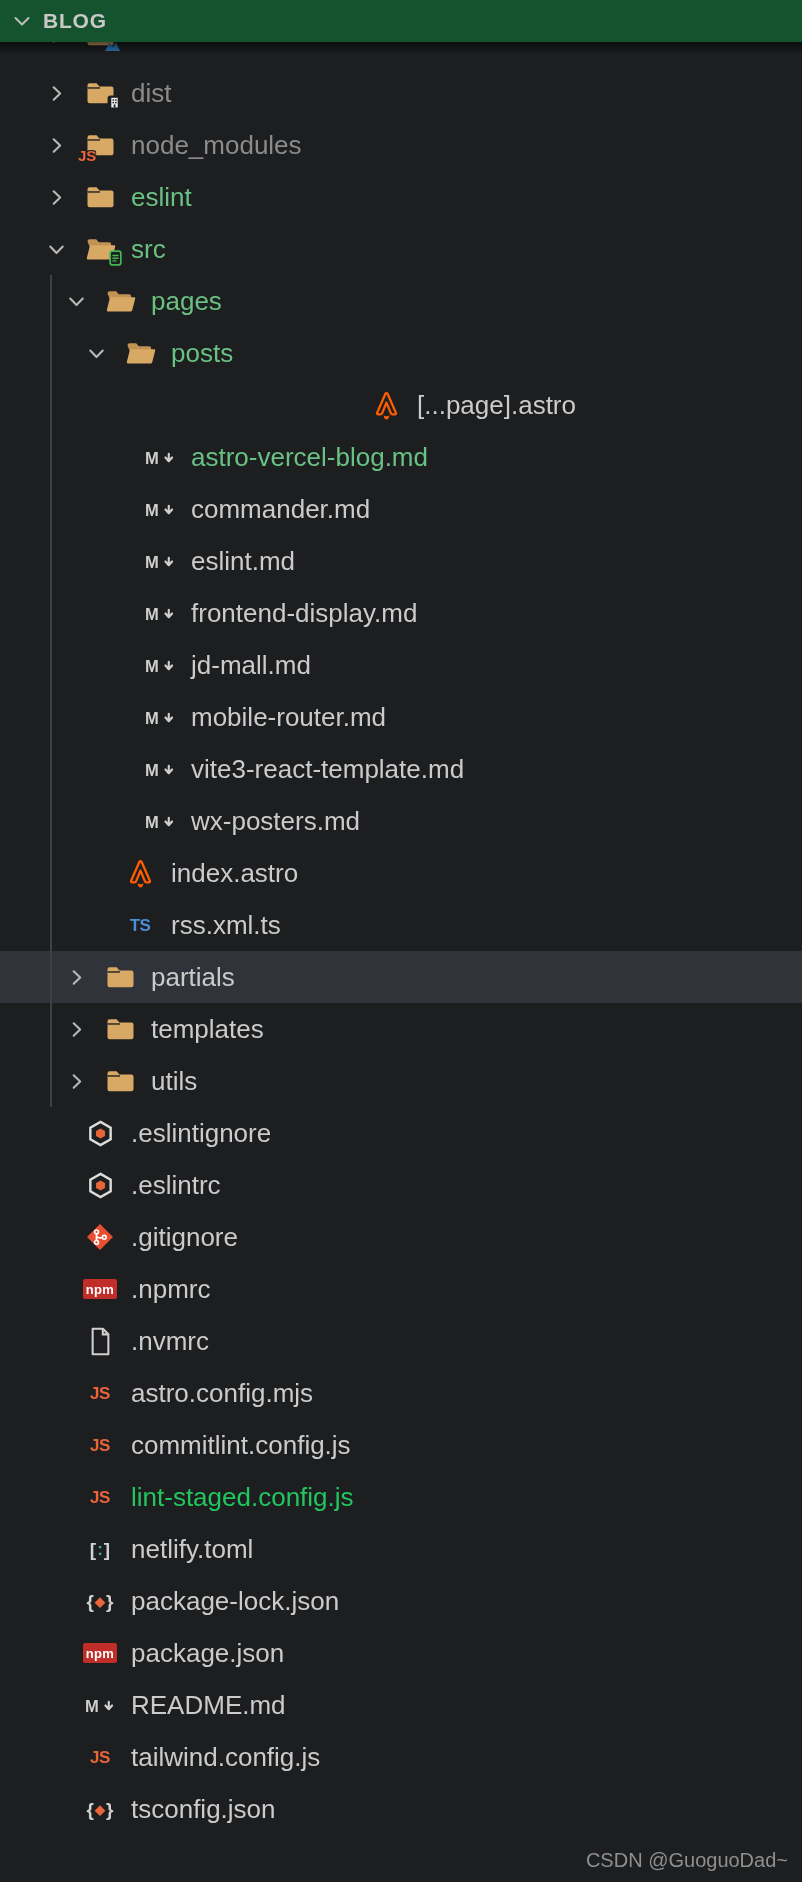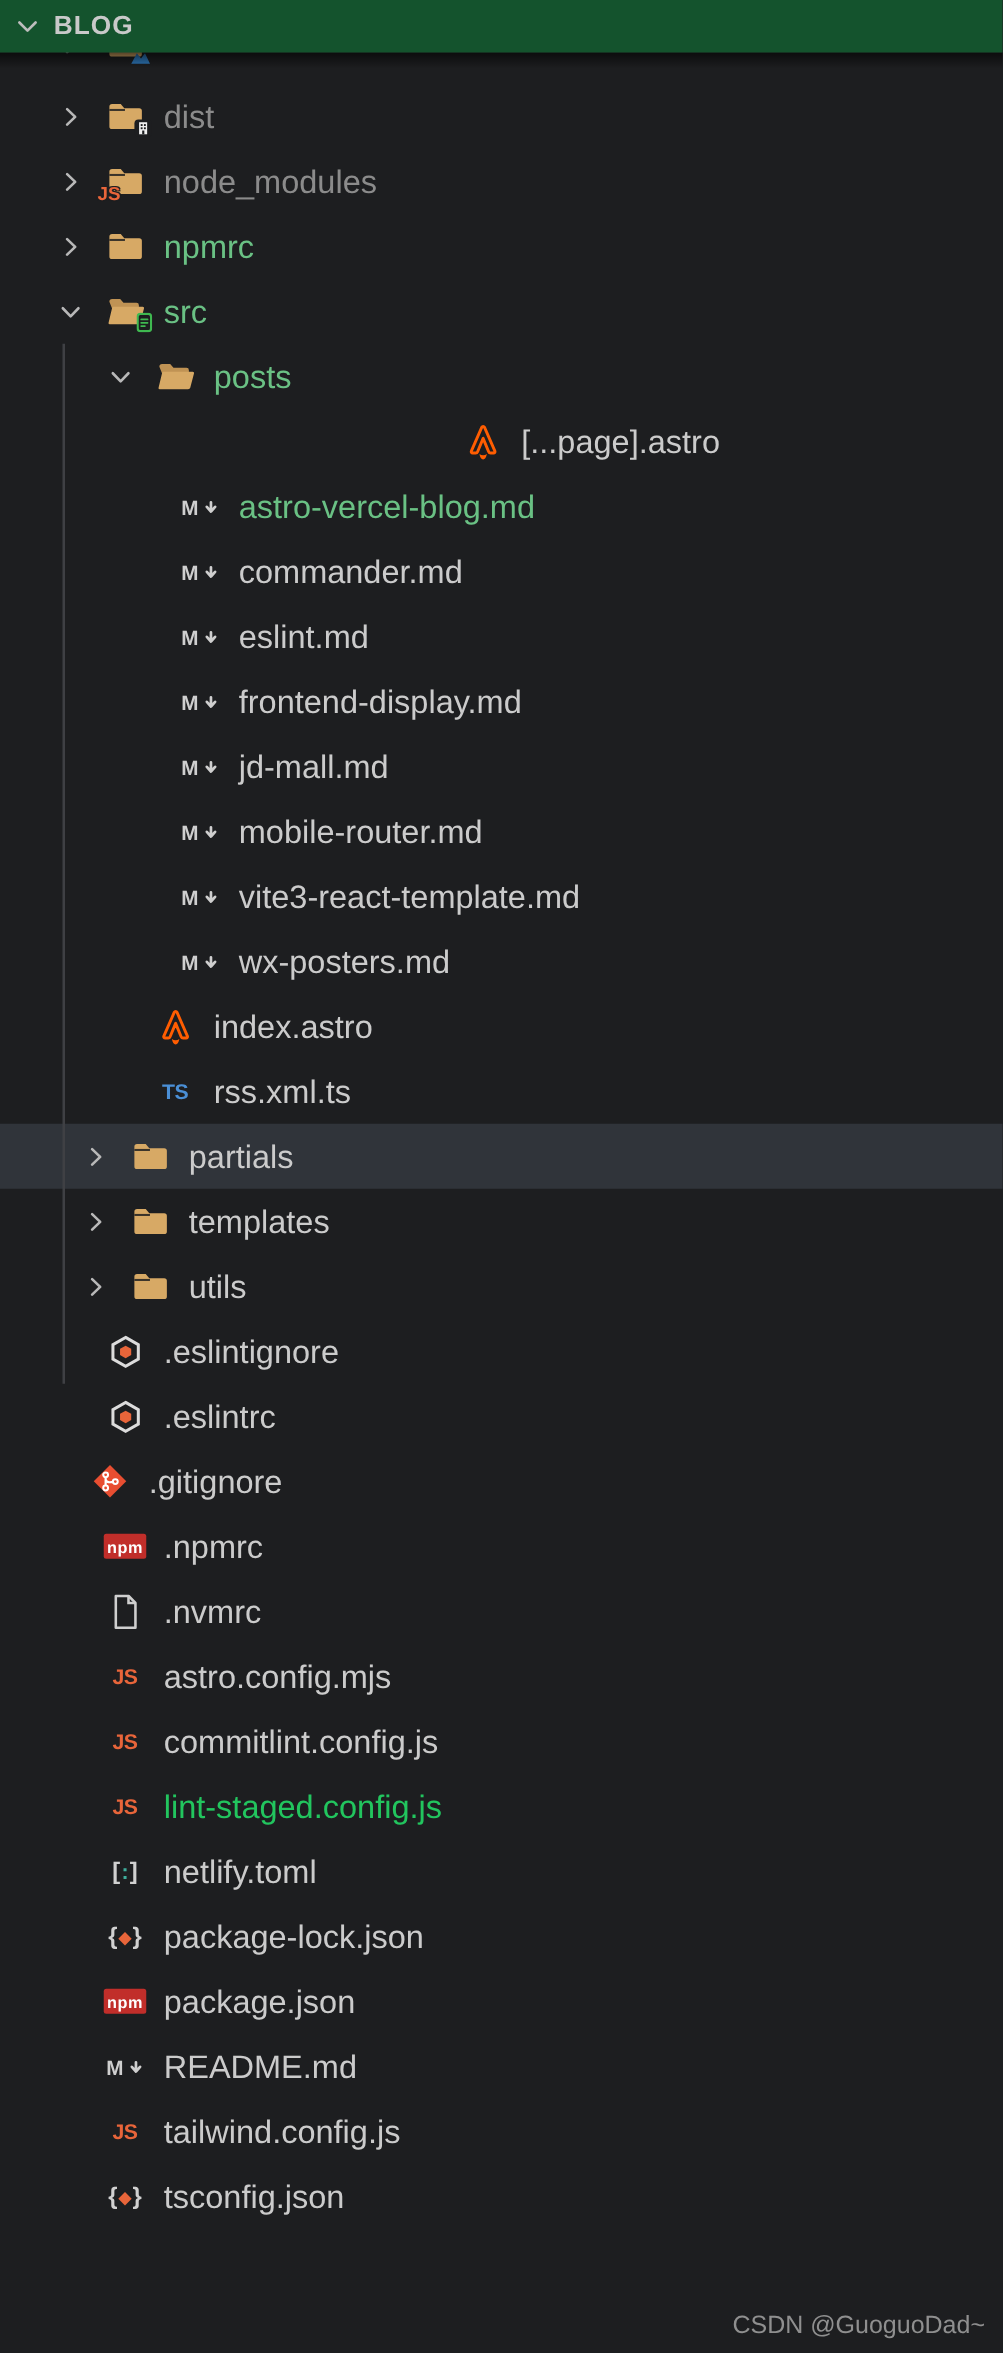--- a/index.html
+++ b/index.html
@@ -128,21 +128,21 @@
         <svg width="25" height="25" viewBox="0 0 24 24">
           <path d="M9.3 6 L15.5 12 L9.3 18" fill="none" stroke="#b8b8b8" stroke-width="2" stroke-linecap="round" stroke-linejoin="round"></path>
         </svg>
       </span>
       <span class="fic">
         <svg width="31" height="26" viewBox="0 0 28 24">
     <path d="M2 5 Q2 3 4 3 H10.4 L13 6 H24 Q26 6 26 8 V19.5 Q26 21.5 24 21.5 H4 Q2 21.5 2 19.5 Z" fill="#d7a965"></path>
     <rect x="2" y="6.6" width="11.5" height="1.5" fill="#1d1e20" opacity=".85"></rect>
         </svg>
       </span>
-      <span class="lbl" style="color: rgb(106, 193, 132);">npmrc</span>
+      <span class="lbl" style="color: rgb(106, 193, 132);">eslint</span>
     </div>
     <div class="row" style="padding-left: 40px;">
       <span class="tw">
         <svg width="25" height="25" viewBox="0 0 24 24">
           <path d="M6 9.2 L12 15.4 L18 9.2" fill="none" stroke="#b8b8b8" stroke-width="2" stroke-linecap="round" stroke-linejoin="round"></path>
         </svg>
       </span>
       <span class="fic">
         <svg width="33" height="26" viewBox="0 0 30 24">
     <path d="M3 5 Q3 3 5 3 H11 L13.4 5.8 H23 Q24.8 5.8 24.8 7.6 V10 H5 Z" fill="#c09354"></path>
@@ -150,32 +150,46 @@
         </svg>
         <span class="badge br">
           <svg width="13" height="16" viewBox="0 0 12 15">
         <rect x="1" y="1" width="10" height="13" rx="2" fill="#1d1e20" stroke="#3fb950" stroke-width="1.6"></rect>
         <path d="M3.6 5.2 H8.4 M3.6 7.7 H8.4 M3.6 10.2 H6.4" stroke="#3fb950" stroke-width="1.3" stroke-linecap="round"></path>
           </svg>
         </span>
       </span>
       <span class="lbl" style="color: rgb(106, 193, 132);">src</span>
     </div>
-    <div class="row" style="padding-left: 80px; align-items: center;">
+    <div class="row" style="padding-left: 60px;">
       <span class="tw">
         <svg width="25" height="25" viewBox="0 0 24 24">
           <path d="M6 9.2 L12 15.4 L18 9.2" fill="none" stroke="#b8b8b8" stroke-width="2" stroke-linecap="round" stroke-linejoin="round"></path>
         </svg>
       </span>
       <span class="fic">
         <svg width="33" height="26" viewBox="0 0 30 24">
     <path d="M3 5 Q3 3 5 3 H11 L13.4 5.8 H23 Q24.8 5.8 24.8 7.6 V10 H5 Z" fill="#c09354"></path>
     <path d="M6 8.6 H27.6 Q28.9 8.6 28.6 9.8 L25.8 20.5 Q25.5 21.6 24.2 21.6 H3.4 Q2.1 21.6 2.4 20.4 L5 9.6 Q5.2 8.6 6 8.6 Z" fill="#d7a965"></path>
         </svg>
       </span>
+      <span class="lbl" style="color: rgb(106, 193, 132);">pages</span>
+    </div>
+    <div class="row" style="padding-left: 80px; align-items: center;">
+      <span class="tw">
+        <svg width="25" height="25" viewBox="0 0 24 24">
+          <path d="M6 9.2 L12 15.4 L18 9.2" fill="none" stroke="#b8b8b8" stroke-width="2" stroke-linecap="round" stroke-linejoin="round"></path>
+        </svg>
+      </span>
+      <span class="fic">
+        <svg width="33" height="26" viewBox="0 0 30 24">
+    <path d="M3 5 Q3 3 5 3 H11 L13.4 5.8 H23 Q24.8 5.8 24.8 7.6 V10 H5 Z" fill="#c09354"></path>
+    <path d="M6 8.6 H27.6 Q28.9 8.6 28.6 9.8 L25.8 20.5 Q25.5 21.6 24.2 21.6 H3.4 Q2.1 21.6 2.4 20.4 L5 9.6 Q5.2 8.6 6 8.6 Z" fill="#d7a965"></path>
+        </svg>
+      </span>
       <span class="lbl" style="color: rgb(106, 193, 132);">posts</span>
     </div>
     <div class="row" style="padding-left: 100px; justify-content: center;">
       <span class="tw"></span>
       <span class="fic">
         <svg width="31" height="31" viewBox="0 0 24 24">
       <path d="M11.2 2.9 C11.5 2.3 12.5 2.3 12.8 2.9 L19.3 17.7 C19.55 18.27 19.13 18.9 18.51 18.9 H16.61 C16.09 18.9 15.62 18.58 15.43 18.1 L12 9.8 L8.57 18.1 C8.38 18.58 7.91 18.9 7.39 18.9 H5.49 C4.87 18.9 4.45 18.27 4.7 17.7 Z" fill="none" stroke="#ff5d01" stroke-width="1.8" stroke-linejoin="round"></path>
       <path d="M9.7 19.5 C10.4 20 11.2 20.25 12 20.25 C12.8 20.25 13.6 20 14.3 19.5 C13.95 21.5 13.15 22.9 12 22.9 C10.85 22.9 10.05 21.5 9.7 19.5 Z" fill="#ff5d01"></path>
         </svg>
       </span>
@@ -333,21 +347,21 @@
     <div class="row" style="padding-left: 40px;">
       <span class="tw"></span>
       <span class="fic">
         <svg width="29" height="29" viewBox="0 0 24 24">
       <path d="M12 2.4 L20.4 7.2 V16.8 L12 21.6 L3.6 16.8 V7.2 Z" fill="none" stroke="#dcdcdc" stroke-width="2"></path>
       <path d="M12 7.9 L15.7 10 V14.1 L12 16.2 L8.3 14.1 V10 Z" fill="#e8653a"></path>
         </svg>
       </span>
       <span class="lbl" style="color: rgb(203, 203, 203);">.eslintrc</span>
     </div>
-    <div class="row" style="padding-left: 28px;">
+    <div class="row" style="padding-left: 40px;">
       <span class="tw"></span>
       <span class="fic">
         <svg width="30" height="30" viewBox="0 0 24 24">
       <path d="M12 1.6 L22.4 12 L12 22.4 L1.6 12 Z" fill="#e84e31"></path>
       <path d="M9.2 9.3 V14.9 M9.2 10.6 Q9.2 13.3 14 12.4" stroke="#fff" stroke-width="1.4" fill="none"></path>
       <circle cx="9.2" cy="7.9" r="1.55" fill="none" stroke="#fff" stroke-width="1.3"></circle>
       <circle cx="9.2" cy="16.3" r="1.55" fill="none" stroke="#fff" stroke-width="1.3"></circle>
       <circle cx="15.4" cy="12.2" r="1.55" fill="none" stroke="#fff" stroke-width="1.3"></circle>
         </svg>
       </span>

